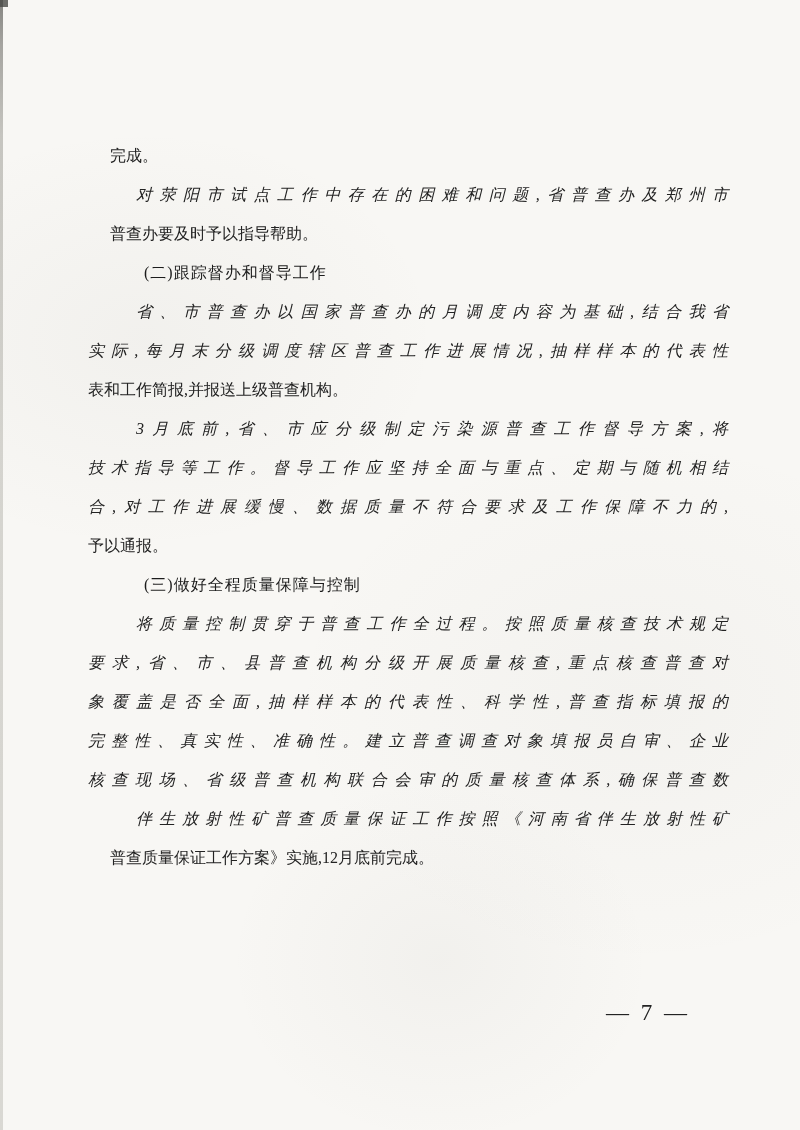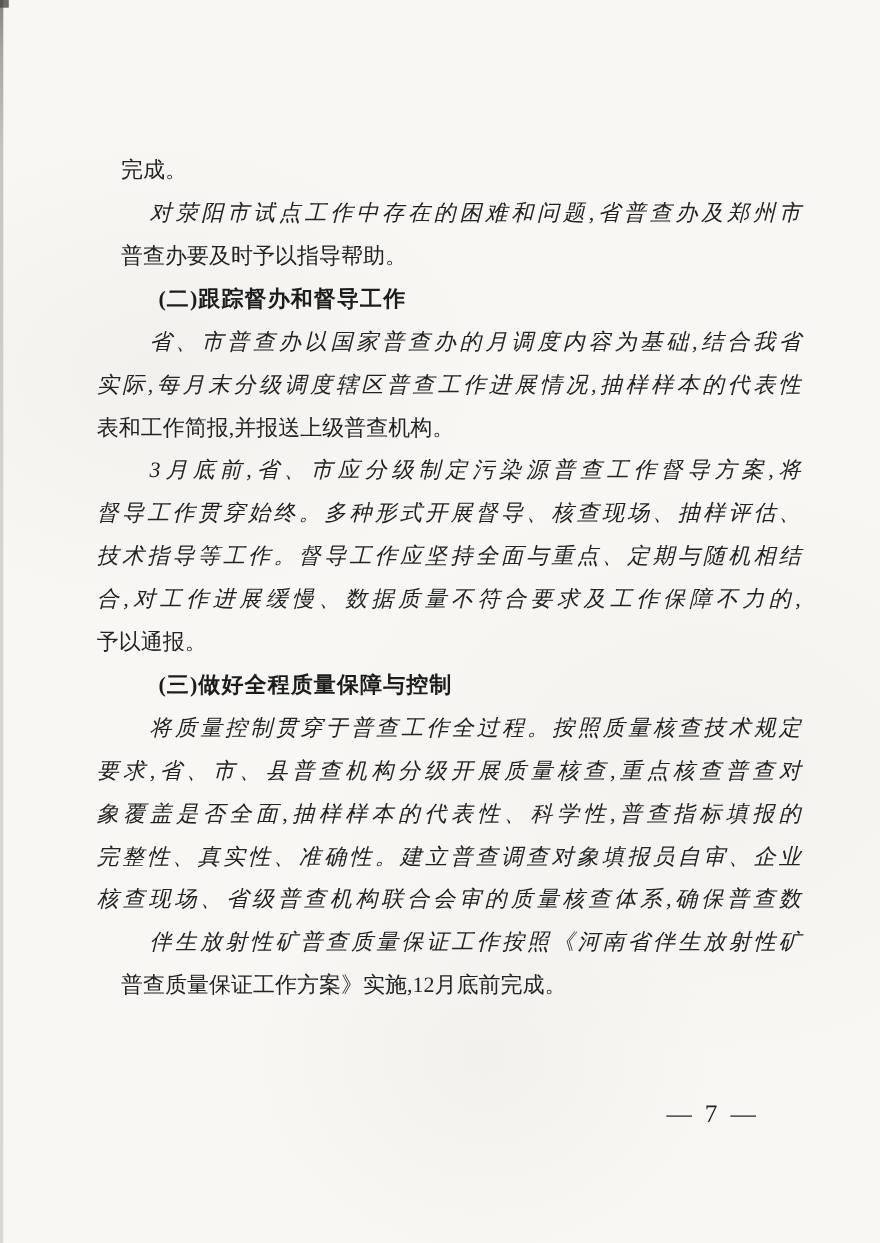--- a/index.html
+++ b/index.html
@@ -43,41 +43,41 @@
     height: 7px;
     background: #4a4a46;
     opacity: 0.8;
   }
   .text-block {
     position: absolute;
     left: 88px;
     top: 136px;
     width: 640px;
     color: #232323;
-    font-size: 20px;
+    font-size: 16px;
     line-height: 39px;
   }
   .line {
     height: 39px;
     text-align: justify;
     text-align-last: left;
     text-justify: inter-character;
   }
   .line.full {
     text-align-last: justify;
     font-style: italic;
   }
   .line.indent {
     padding-left: 48px;
   }
   .line.offset {
     padding-left: 22px;
   }
   .line.heading {
-    font-weight: 700;
+    font-weight: 400;
     padding-left: 56px;
     letter-spacing: 1px;
     color: #1c1c1c;
   }
   .page-number {
     position: absolute;
     top: 1000px;
     right: 110px;
     color: #232323;
     font-size: 23px;
@@ -94,21 +94,20 @@
 
 <main class="text-block" style="color: rgb(35, 35, 35);">
   <div class="line offset">完成。</div>
   <div class="line full indent">对荥阳市试点工作中存在的困难和问题,省普查办及郑州市</div>
   <div class="line offset">普查办要及时予以指导帮助。</div>
   <div class="line heading">(二)跟踪督办和督导工作</div>
   <div class="line full indent">省、市普查办以国家普查办的月调度内容为基础,结合我省</div>
   <div class="line full">实际,每月末分级调度辖区普查工作进展情况,抽样样本的代表性</div>
   <div class="line">表和工作简报,并报送上级普查机构。</div>
   <div class="line full indent">3月底前,省、市应分级制定污染源普查工作督导方案,将</div>
-  <div class="line full">督导工作贯穿始终。多种形式开展督导、核查现场、抽样评估、</div>
   <div class="line full">技术指导等工作。督导工作应坚持全面与重点、定期与随机相结</div>
   <div class="line full">合,对工作进展缓慢、数据质量不符合要求及工作保障不力的,</div>
   <div class="line">予以通报。</div>
   <div class="line heading">(三)做好全程质量保障与控制</div>
   <div class="line full indent">将质量控制贯穿于普查工作全过程。按照质量核查技术规定</div>
   <div class="line full">要求,省、市、县普查机构分级开展质量核查,重点核查普查对</div>
   <div class="line full">象覆盖是否全面,抽样样本的代表性、科学性,普查指标填报的</div>
   <div class="line full">完整性、真实性、准确性。建立普查调查对象填报员自审、企业</div>
   <div class="line full">核查现场、省级普查机构联合会审的质量核查体系,确保普查数</div>
   <div class="line full indent">伴生放射性矿普查质量保证工作按照《河南省伴生放射性矿</div>

